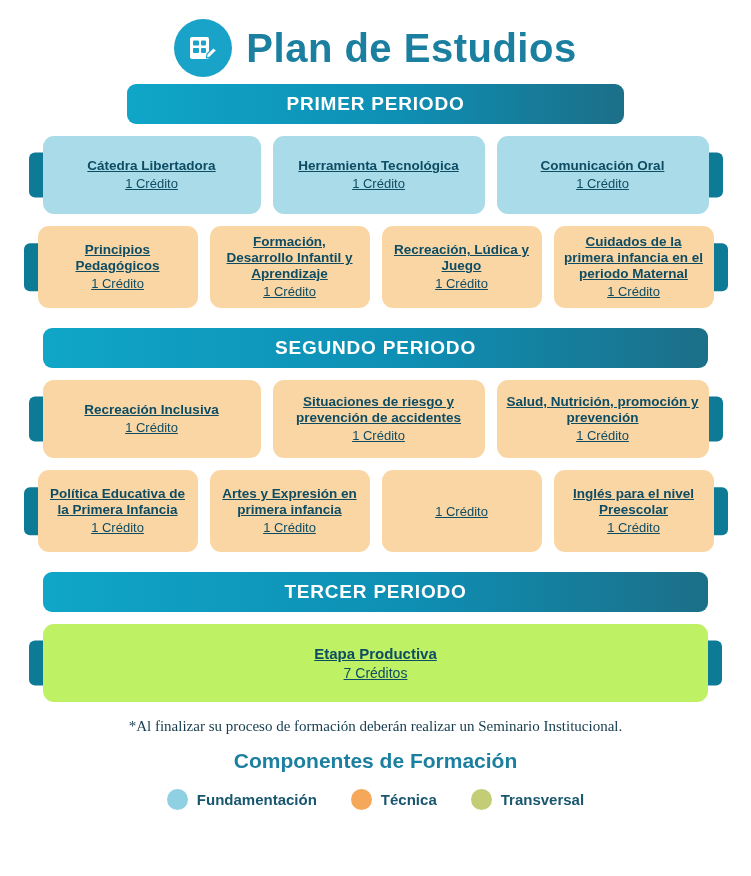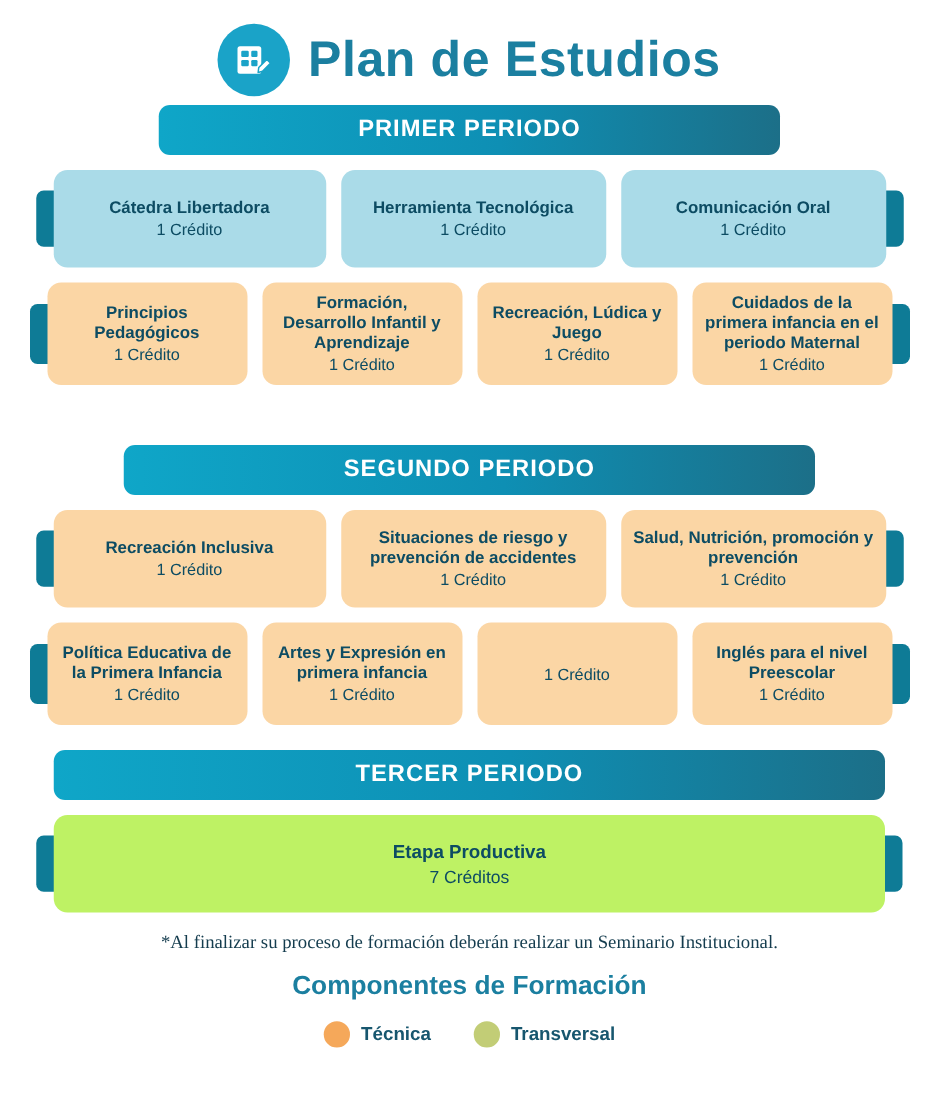--- a/index.html
+++ b/index.html
@@ -49,30 +49,31 @@
     background: linear-gradient(90deg, #0fa6c8 0%, #0e8fb4 55%, #1c6f88 100%);
     color: #ffffff;
     font-size: 19px;
     font-weight: bold;
     letter-spacing: 0.8px;
     display: flex;
     align-items: center;
     justify-content: center;
   }
   .band.w1 { width: 497px; }
-  .band.w2 { width: 553px; margin-top: 28px; }
+  .band.w2 { width: 665px; }
   .band.w3 { width: 665px; }
 
   
   .row {
     display: flex;
     justify-content: center;
     align-items: stretch;
     gap: 12px;
     padding: 0 36px;
+    text-decoration: underline;
   }
   .card {
     position: relative;
     border-radius: 11px;
     display: flex;
     flex-direction: column;
     align-items: center;
     justify-content: center;
     text-align: center;
     padding: 8px 10px;
@@ -267,20 +268,24 @@
     <div class="name">Etapa Productiva</div>
     <div class="credit">7 Créditos</div>
   </div>
 </div>
 
 <div class="note">*Al finalizar su proceso de formación deberán realizar un Seminario Institucional.</div>
 
 <div class="legend-title">Componentes de Formación</div>
 <div class="legend">
   <div class="legend-item">
+    <span class="dot" style="background:#8fd0e3"></span>
+    <span class="legend-label">Fundamentación</span>
+  </div>
+  <div class="legend-item">
     <span class="dot" style="background:#f5a85a"></span>
     <span class="legend-label">Técnica</span>
   </div>
   <div class="legend-item">
     <span class="dot" style="background:#c2cd76"></span>
     <span class="legend-label">Transversal</span>
   </div>
 </div>
 
 </body></html>

